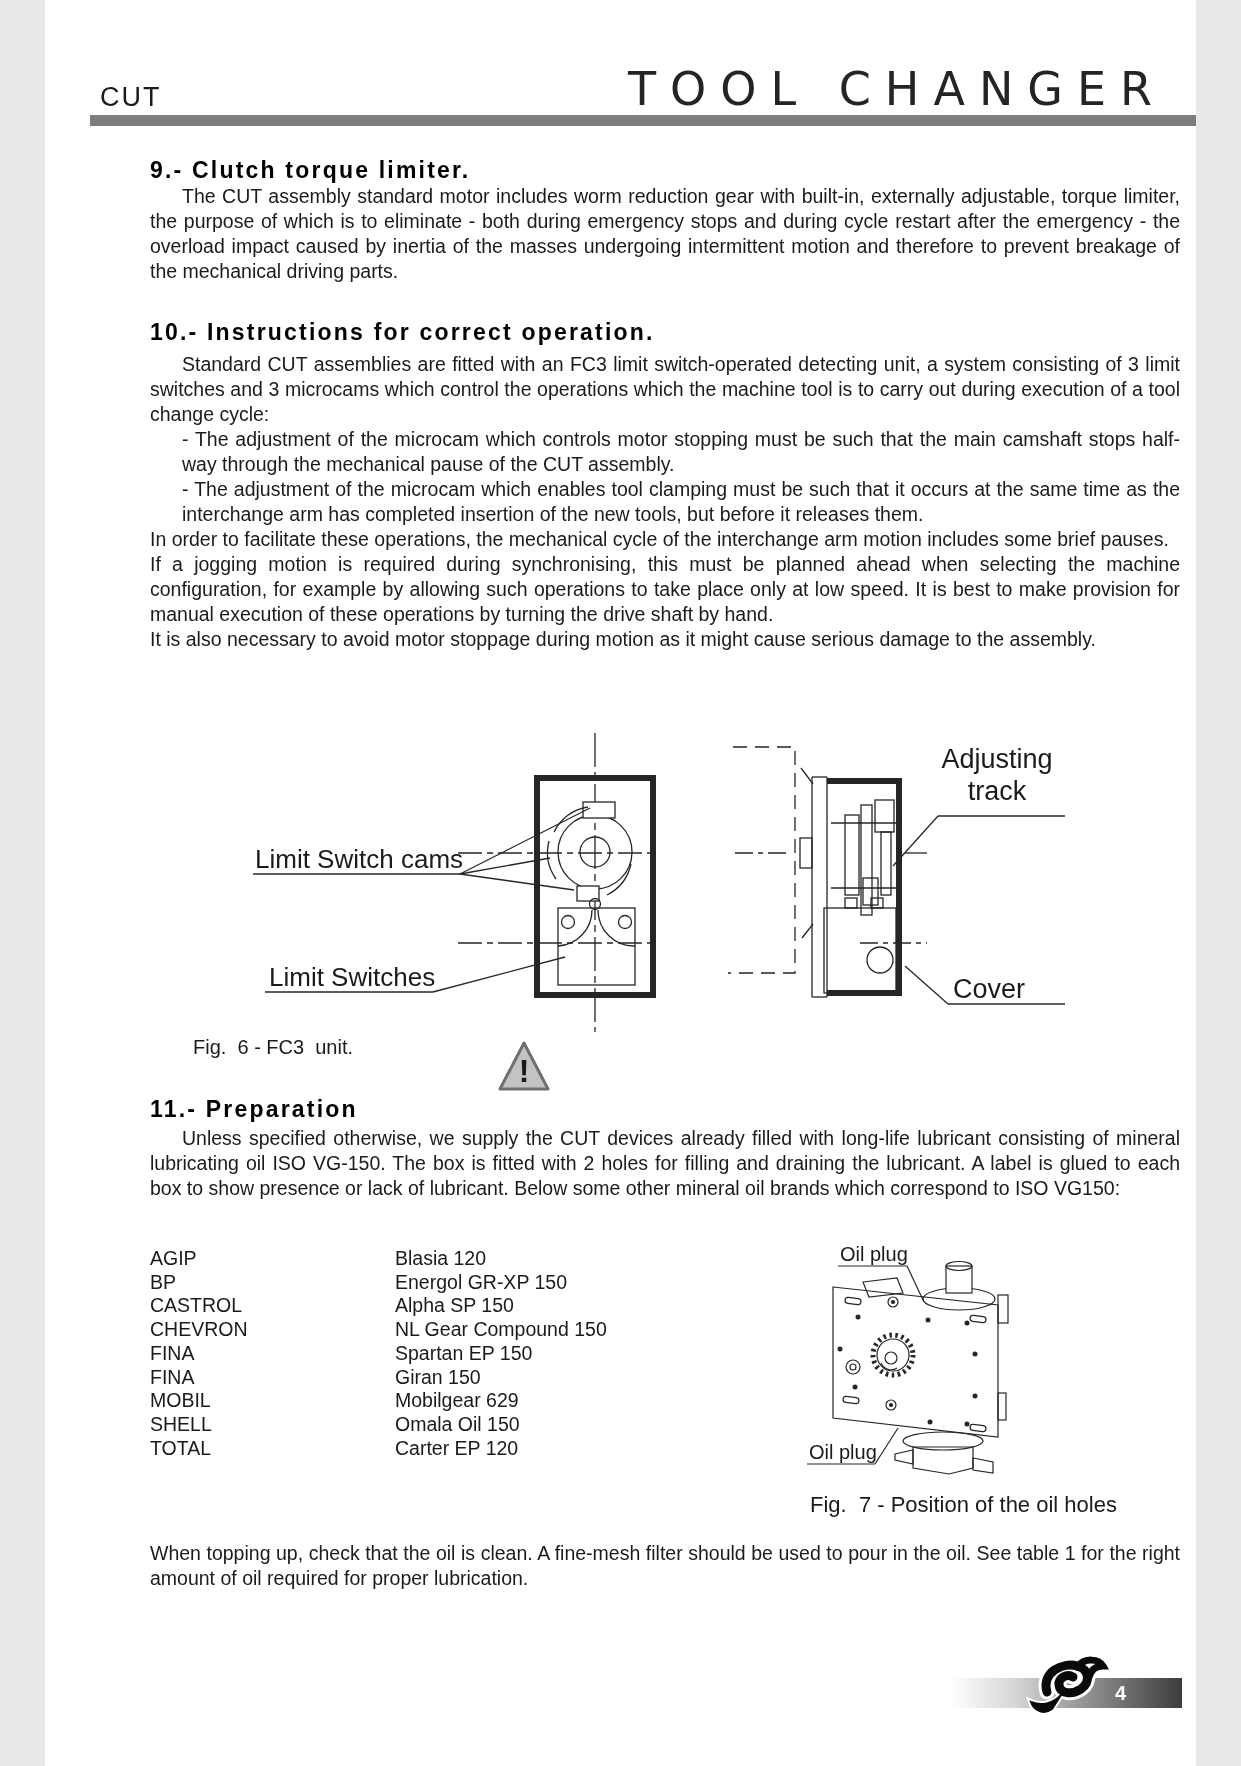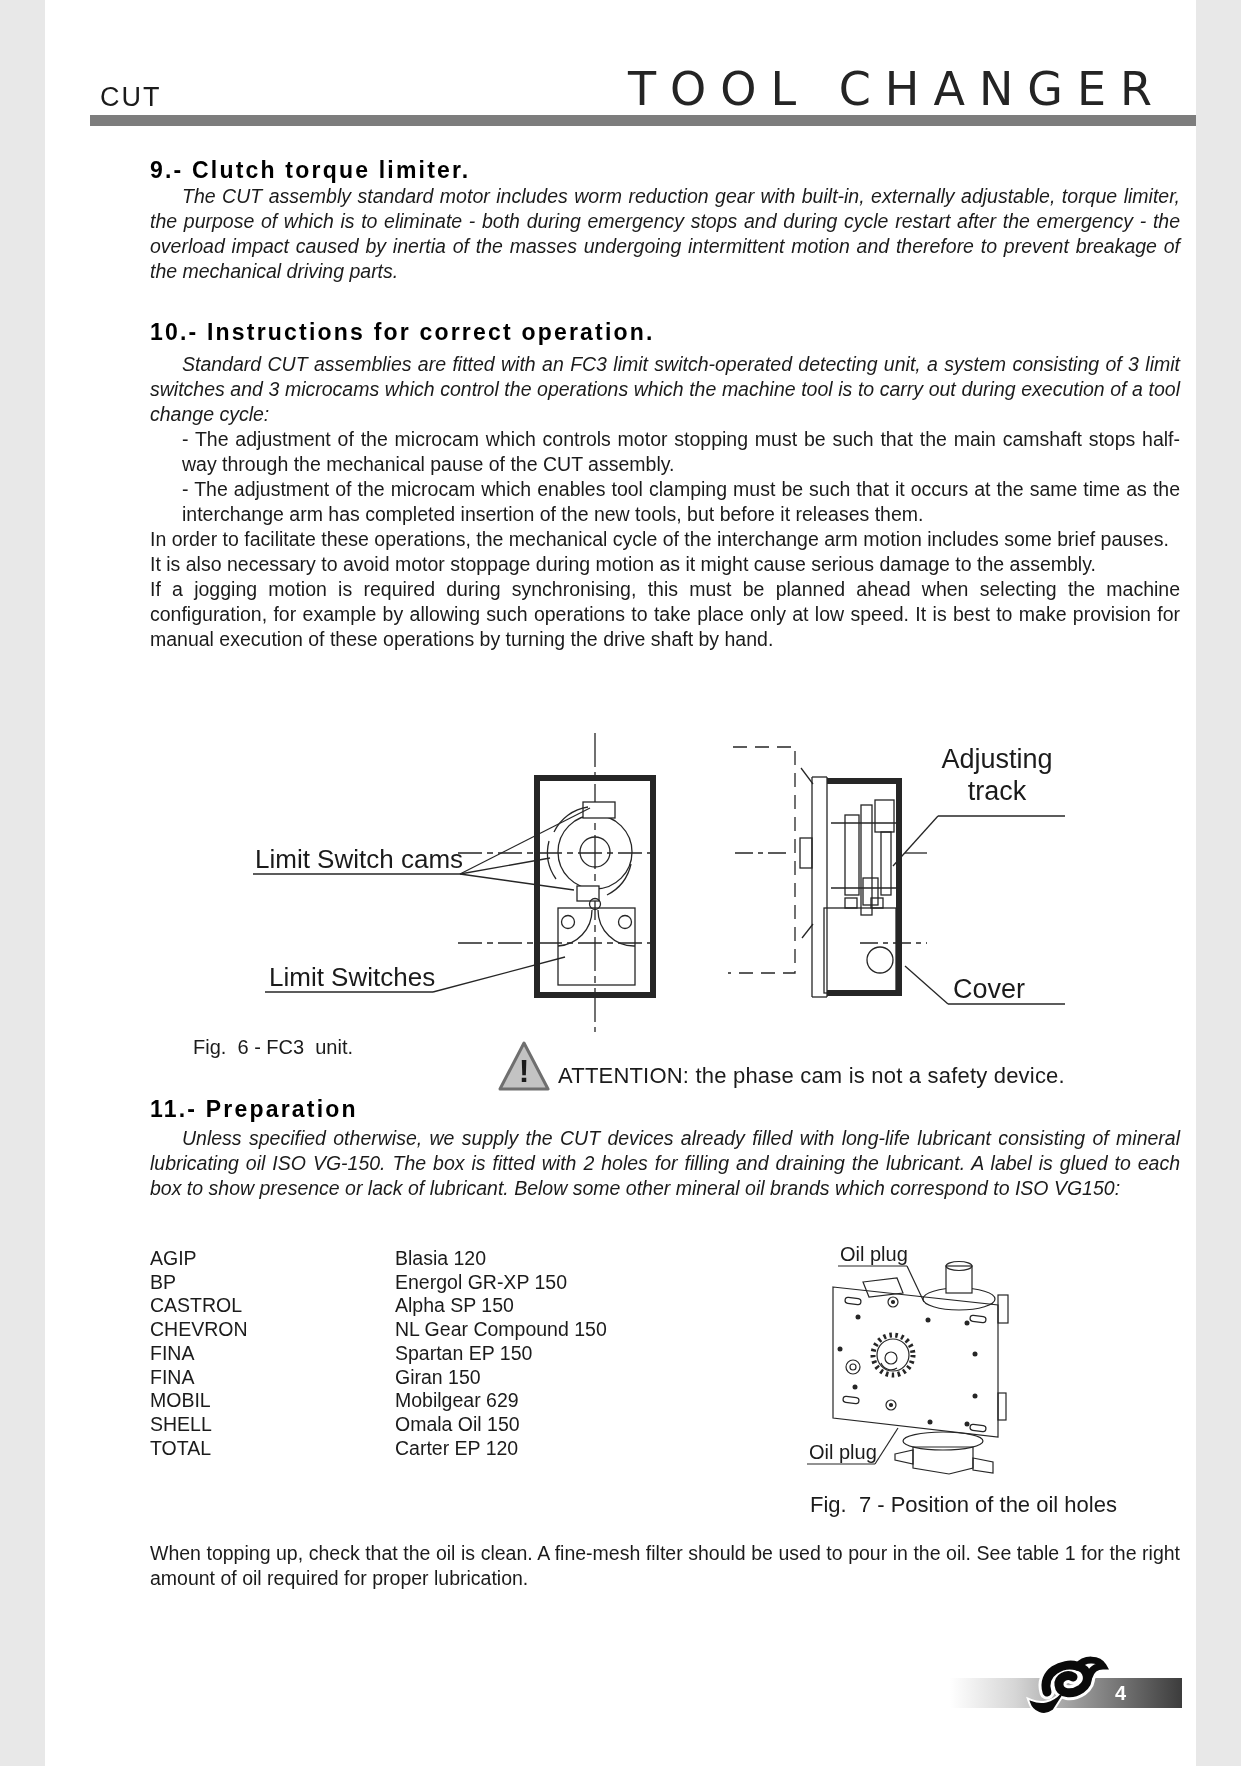--- a/index.html
+++ b/index.html
@@ -20,21 +20,21 @@
 
   
   .sec-heading {
     left:105px; font-size:23px; font-weight:bold; color:#000000;
     letter-spacing:2.2px;
   }
 
   
   .body-block { left:105px; width:1030px; font-size:19.5px; line-height:25px; text-align:justify; }
   .body-block p { margin:0; }
-  .indent-first { text-indent:32px;font-style:italic; }
+  .indent-first { text-indent:32px; }
   .bullet { margin-left:32px !important; }
 
   .fig-caption { font-size:20px; white-space:pre; color:#1b1b1b; }
 
   
   .oil-table { left:105px; top:1247px; width:560px; font-size:19.5px; line-height:23.7px; }
   .oil-row { display:flex; }
   .oil-brand { width:245px; }
 
   
@@ -63,22 +63,22 @@
   <div class="abs body-block" style="top:184px;">
     <p class="indent-first">The CUT assembly standard motor includes worm reduction gear with built-in, externally adjustable, torque limiter, the purpose of which is to eliminate - both during emergency stops and during cycle restart after the emergency - the overload impact caused by inertia of the masses undergoing intermittent motion and therefore to prevent breakage of the mechanical driving parts.</p>
   </div>
 
   <div class="abs sec-heading" style="top:319px;">10.- Instructions for correct operation.</div>
   <div class="abs body-block" style="top:352px;">
     <p class="indent-first">Standard CUT assemblies are fitted with an FC3 limit switch-operated detecting unit, a system consisting of 3 limit switches and 3 microcams which control the operations which the machine tool is to carry out during execution of a tool change cycle:</p>
     <p class="bullet">- The adjustment of the microcam which controls motor stopping must be such that the main camshaft stops half-way through the mechanical pause of the CUT assembly.</p>
     <p class="bullet">- The adjustment of the microcam which enables tool clamping must be such that it occurs at the same time as the interchange arm has completed insertion of the new tools, but before it releases them.</p>
     <p>In order to facilitate these operations, the mechanical cycle of the interchange arm motion includes some brief pauses.</p>
+    <p>If a jogging motion is required during synchronising, this must be planned ahead when selecting the machine configuration, for example by allowing such operations to take place only at low speed. It is best to make provision for manual execution of these operations by turning the drive shaft by hand.</p>
     <p>It is also necessary to avoid motor stoppage during motion as it might cause serious damage to the assembly.</p>
-    <p>If a jogging motion is required during synchronising, this must be planned ahead when selecting the machine configuration, for example by allowing such operations to take place only at low speed. It is best to make provision for manual execution of these operations by turning the drive shaft by hand.</p>
   </div>
 
   <svg class="abs" style="left:0; top:720px;" width="1241" height="315" viewBox="0 0 1241 315">
     <g class="dwg" stroke-width="1.3">
 
       <line x1="550" y1="13" x2="550" y2="312" stroke-dasharray="34 5 7 5"></line>
       <line x1="413" y1="133" x2="613" y2="133" stroke-dasharray="24 5 6 5"></line>
       <line x1="413" y1="223" x2="613" y2="223" stroke-dasharray="24 5 6 5"></line>
 
       <rect x="492" y="58" width="116" height="217" stroke-width="6"></rect>
@@ -146,21 +146,20 @@
     <text x="952" y="80" font-size="27" text-anchor="middle">track</text>
     <text x="908" y="278" font-size="27">Cover</text>
   </svg>
 
   <div class="abs fig-caption" style="left:148px; top:1036px;">Fig.  6 - FC3  unit.</div>
 
   <svg class="abs" style="left:452px; top:1040px;" width="54" height="54" viewBox="0 0 54 54">
     <polygon points="27,3 51,49 3,49" fill="#c3c3c3" stroke="#6f6f6f" stroke-width="3" stroke-linejoin="round"></polygon>
     <text x="27" y="42" font-size="32" font-weight="bold" text-anchor="middle" fill="#111">!</text>
   </svg>
-  <div class="abs attention-text">ATTENTION: the phase cam is not a safety device.</div>
 
   <div class="abs sec-heading" style="top:1096px;">11.- Preparation</div>
   <div class="abs body-block" style="top:1126px;">
     <p class="indent-first">Unless specified otherwise, we supply the CUT devices already filled with long-life lubricant consisting of mineral lubricating oil ISO VG-150. The box is fitted with 2 holes for filling and draining the lubricant. A label is glued to each box to show presence or lack of lubricant. Below some other mineral oil brands which correspond to ISO VG150:</p>
   </div>
 
   <div class="abs oil-table">
     <div class="oil-row">
         <span class="oil-brand">AGIP</span>
         <span>Blasia 120</span>

